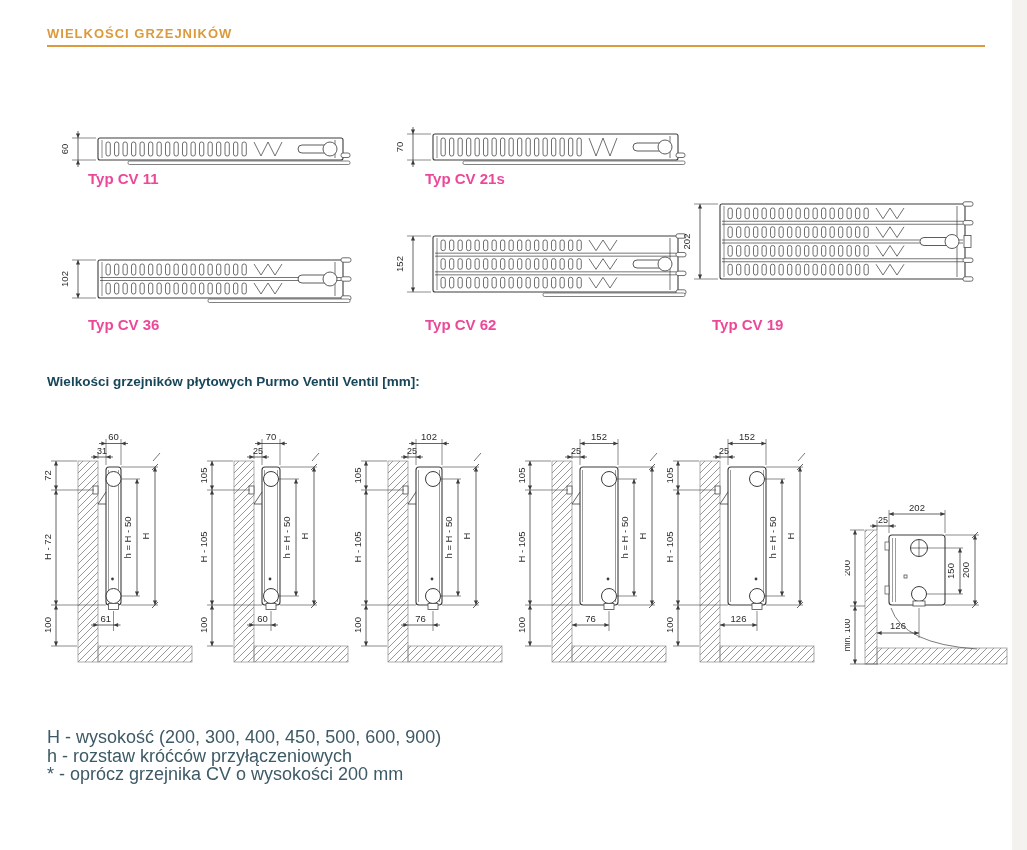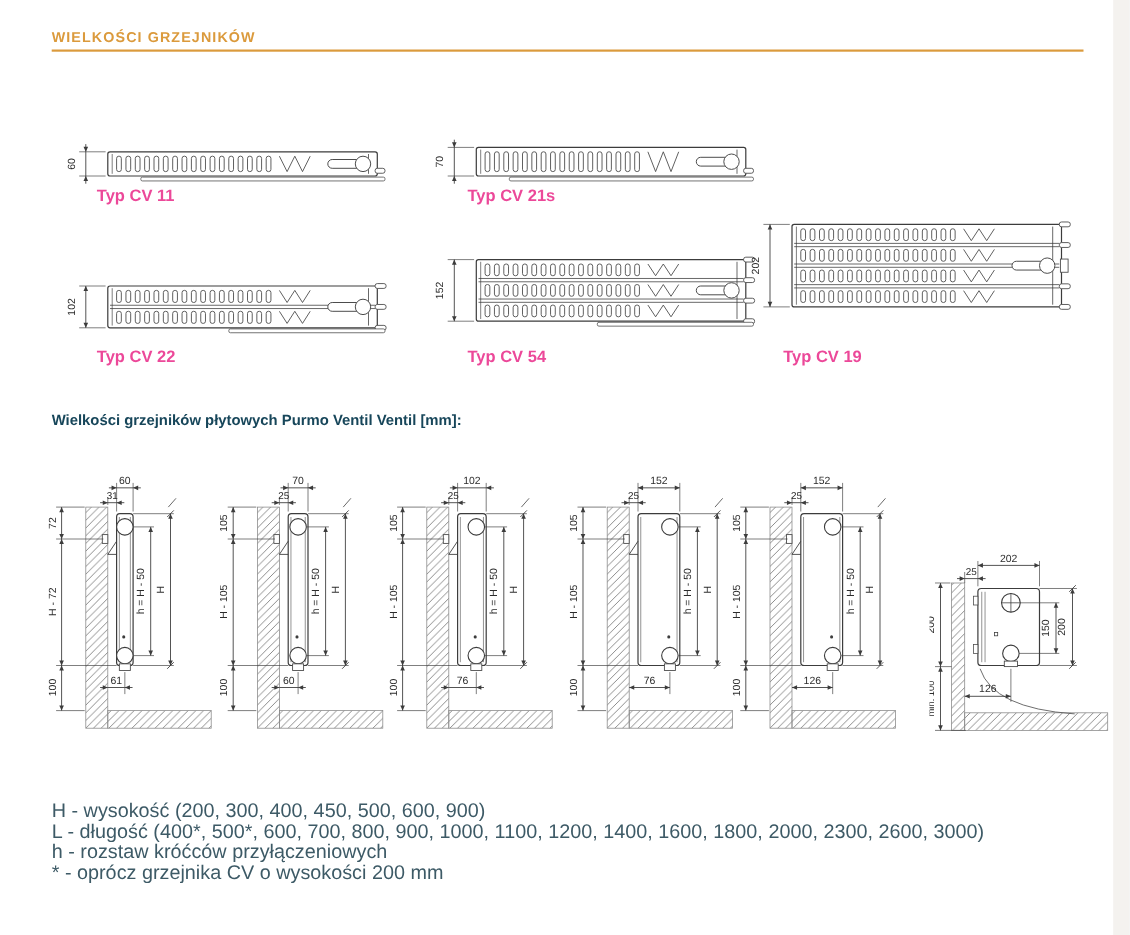--- a/index.html
+++ b/index.html
@@ -337,22 +337,22 @@
           <rect x="283" y="26.55" width="10" height="4.4" rx="2" fill="#fff" stroke="#4a4a4a" stroke-width="0.8"></rect>
           <rect x="284" y="41.5" width="7" height="12" fill="#fff" stroke="#4a4a4a" stroke-width="0.8"></rect>
           <rect x="283" y="64.05" width="10" height="4.4" rx="2" fill="#fff" stroke="#4a4a4a" stroke-width="0.8"></rect>
           <rect x="283" y="82.8" width="10" height="4.4" rx="2" fill="#fff" stroke="#4a4a4a" stroke-width="0.8"></rect>
         </g>
       </svg>
     </div>
 
   <div class="abs typ-label" style="left:88px;top:170px">Typ CV 11</div>
   <div class="abs typ-label" style="left:425px;top:170px">Typ CV 21s</div>
-  <div class="abs typ-label" style="left:88px;top:316px">Typ CV 22</div>
-  <div class="abs typ-label" style="left:425px;top:316px">Typ CV 54</div>
+  <div class="abs typ-label" style="left:88px;top:316px">Typ CV 36</div>
+  <div class="abs typ-label" style="left:425px;top:316px">Typ CV 62</div>
   <div class="abs typ-label" style="left:712px;top:316px">Typ CV 19</div>
 
   <div class="abs subtitle">Wielkości grzejników płytowych Purmo Ventil Ventil [mm]:</div>
 
   <div class="abs" style="left:44px;top:430px">
       <svg width="158" height="245" viewBox="0 0 158 245">
         <g>
           <rect x="34" y="31" width="20" height="201" fill="url(#h0)" stroke="#8a8a8a" stroke-width="0.7"></rect>
           <rect x="54" y="216" width="94" height="16" fill="url(#h0)" stroke="#8a8a8a" stroke-width="0.7"></rect>
           <rect x="62" y="37" width="15" height="138" rx="3" fill="#fff" stroke="#3c3c3c" stroke-width="1.1"></rect>
@@ -776,19 +776,18 @@
         <defs>
           <pattern id="h5" width="7" height="7" patternUnits="userSpaceOnUse">
             <path d="M-1,8 L8,-1" stroke="#7d7d7d" stroke-width="0.8"></path>
           </pattern>
         </defs>
       </svg>
     </div>
 
   <div class="abs legend">
     <div>H - wysokość (200, 300, 400, 450, 500, 600, 900)</div>
-    <div>L - długość (400*, 500*, 600, 700, 800, 900, 1000, 1100, 1200, 1400, 1600, 1800, 2000, 2300, 2600, 3000)</div>
     <div>h - rozstaw króćców przyłączeniowych</div>
     <div>* - oprócz grzejnika CV o wysokości 200 mm</div>
   </div>
 
   <div class="abs edge-strip"></div>
 </div>
 
 </body></html>

